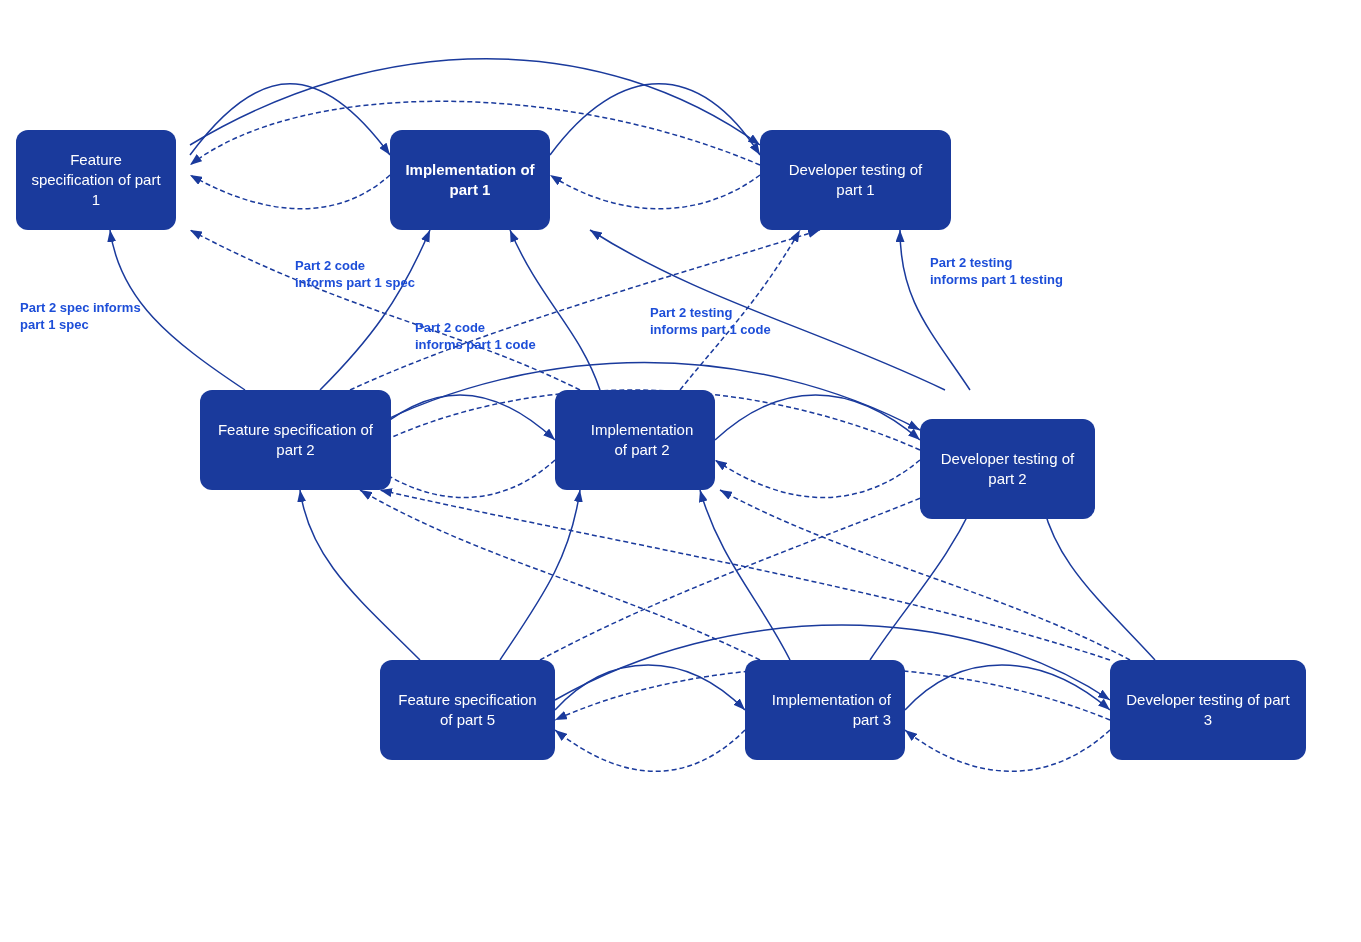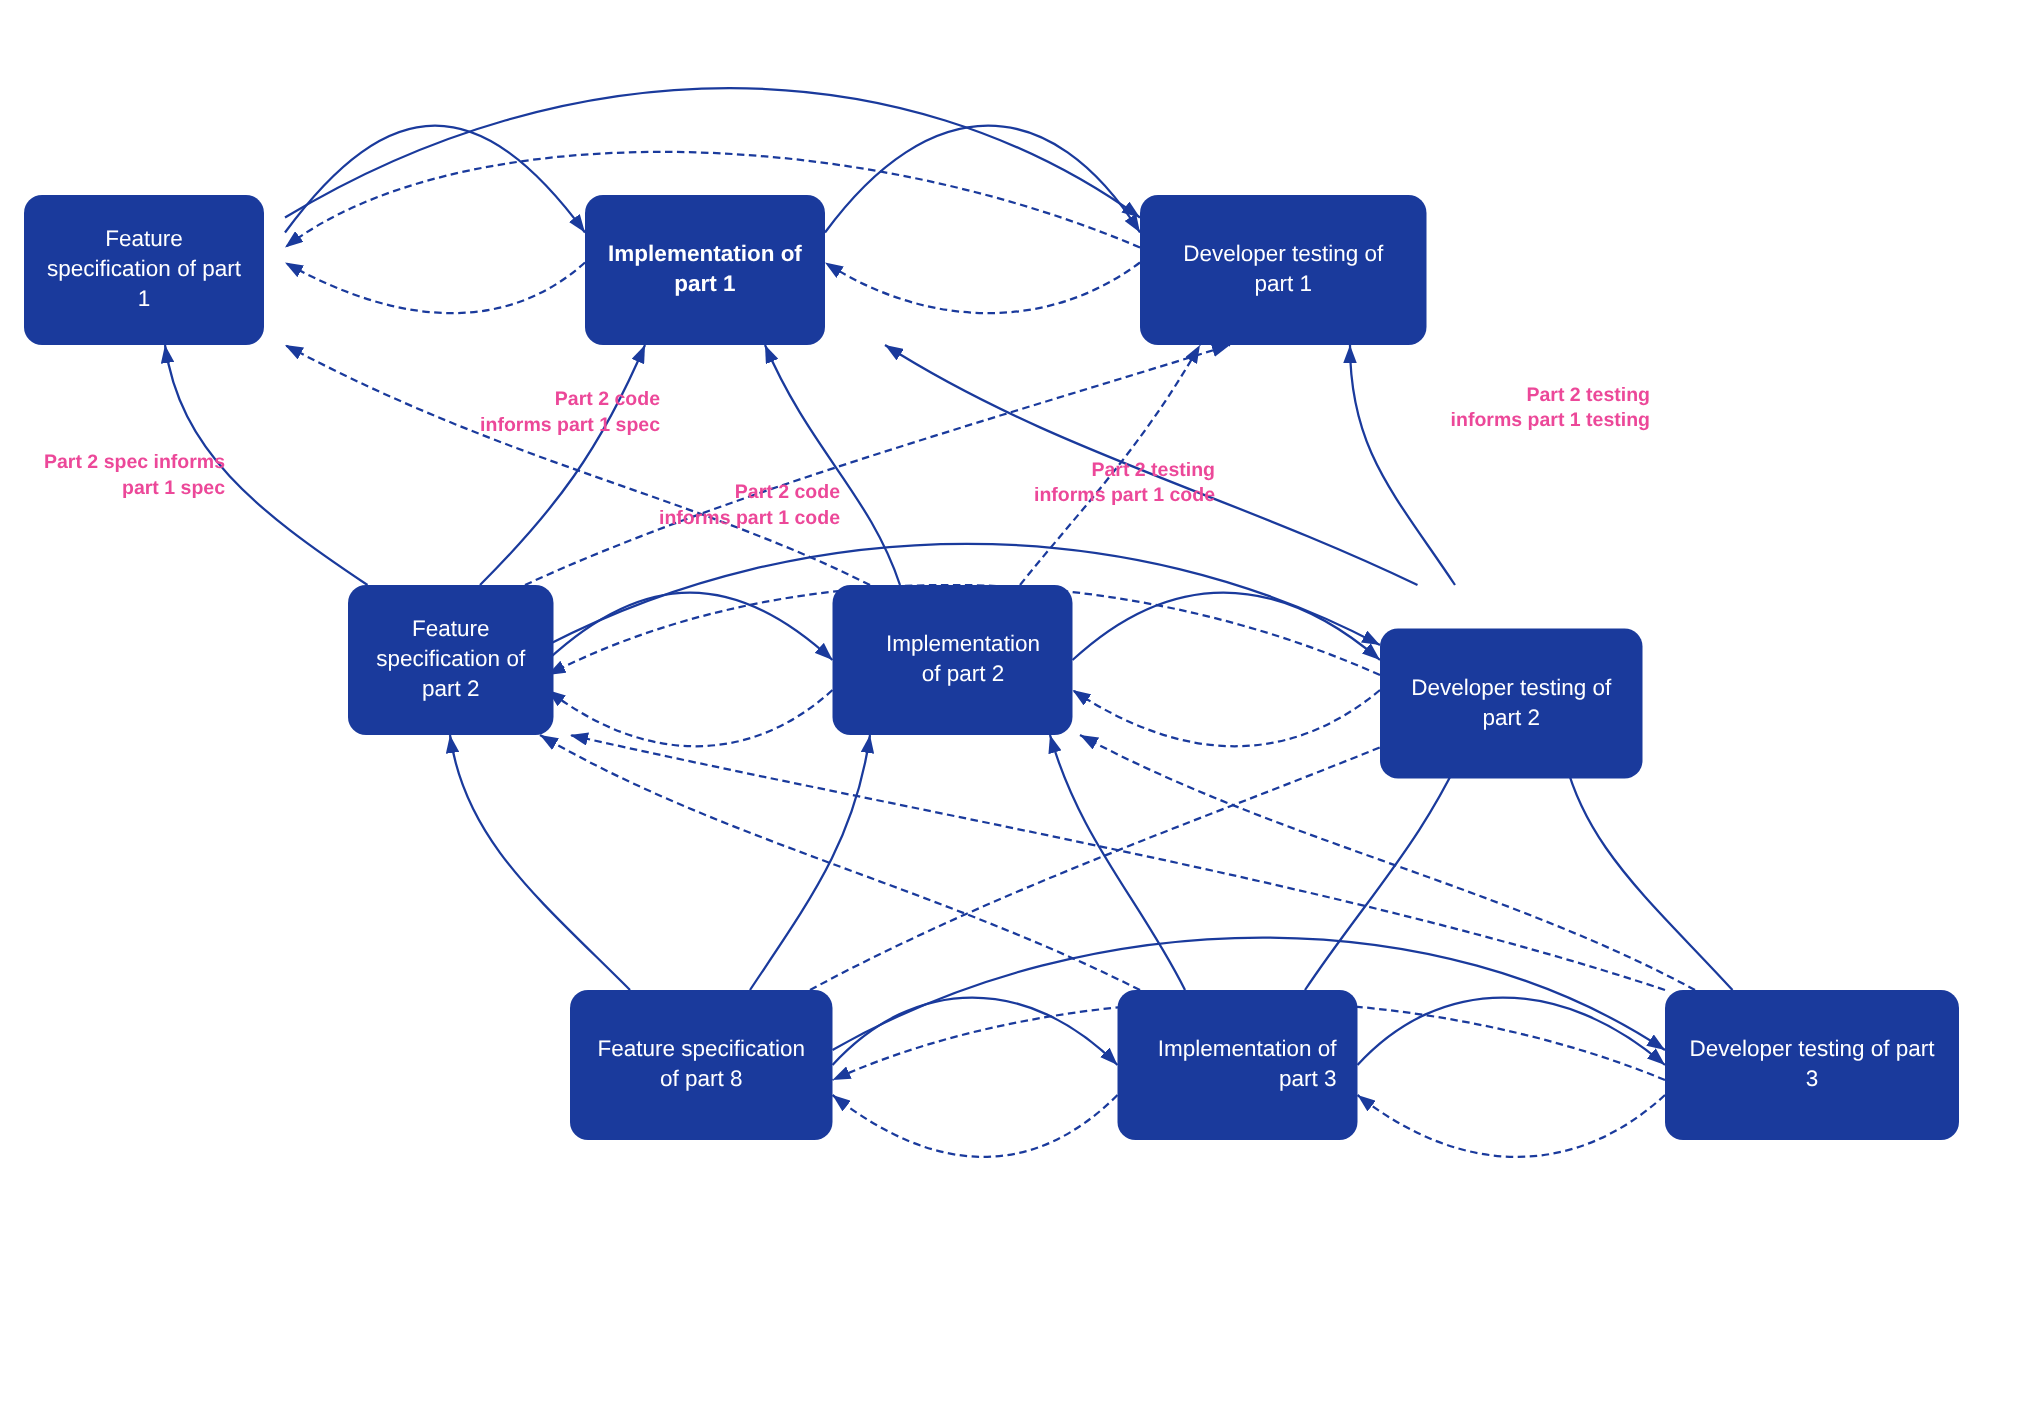--- a/index.html
+++ b/index.html
@@ -34,22 +34,22 @@
       display: flex;
       align-items: center;
       justify-content: center;
       padding: 10px 14px;
       line-height: 1.35;
     }
     .label {
       position: absolute;
       font-size: 13px;
       font-weight: 700;
-      color: #ec4899;
-      text-align: right;
+      color: #1d4ed8;
+      text-align: left;
       line-height: 1.3;
     }
   </style>
 </head>
 <body>
 
 <div id="diagram-container">
   <svg id="arrows">
     <defs>
       <marker id="arrowhead" markerWidth="8" markerHeight="6" refX="8" refY="3" orient="auto">
@@ -127,24 +127,24 @@
     <path d="M 1130,660 C 1000,590 850,560 720,490" stroke="#1a3a9c" stroke-width="1.5" fill="none" marker-end="url(#arrowhead)" stroke-dasharray="5,3"></path>
 
     <path d="M 540,660 C 670,590 820,540 940,490" stroke="#1a3a9c" stroke-width="1.5" fill="none" marker-end="url(#arrowhead)" stroke-dasharray="5,3"></path>
 
     <path d="M 1110,660 C 900,590 600,540 380,490" stroke="#1a3a9c" stroke-width="1.5" fill="none" marker-end="url(#arrowhead)" stroke-dasharray="5,3"></path>
   </svg>
 
   <div class="node" style="left:16px; top:130px; width:160px; height:100px;">Feature specification of part 1</div>
   <div class="node" style="left:390px; top:130px; width:160px; height:100px;font-weight:bold;">Implementation of part 1</div>
   <div class="node" style="left:760px; top:130px; width:191px; height:100px;">Developer testing of part 1</div>
-  <div class="node" style="left:200px; top:390px; width:137px; height:100px;margin-left:32px;">Feature specification of part 2</div>
+  <div class="node" style="left:200px; top:390px; width:191px; height:100px;">Feature specification of part 2</div>
   <div class="node" style="left:555px; top:390px; width:160px; height:100px;padding-left:28px;">Implementation of part 2</div>
   <div class="node" style="left:920px; top:390px; width:175px; height:100px;margin-top:29px;">Developer testing of part 2</div>
-  <div class="node" style="left:380px; top:660px; width:175px; height:100px;">Feature specification of part 8</div>
+  <div class="node" style="left:380px; top:660px; width:175px; height:100px;">Feature specification of part 5</div>
   <div class="node" style="left:745px; top:660px; width:160px; height:100px;text-align:right;">Implementation of part 3</div>
   <div class="node" style="left:1110px; top:660px; width:196px; height:100px;">Developer testing of part 3</div>
 
   <div class="label" style="left:20px; top:300px; width:130px;">Part 2 spec
 informs part 1 spec</div>
   <div class="label" style="left:295px; top:258px; width:145px;">Part 2 code<br>informs part 1 spec</div>
   <div class="label" style="left:415px; top:320px; width:145px;">Part 2 code<br>informs part 1 code</div>
   <div class="label" style="left:650px; top:305px; width:160px;">Part 2 testing<br>informs part 1 code</div>
   <div class="label" style="left:930px; top:255px; width:170px;">Part 2 testing<br>informs part 1 testing</div>
 </div>

